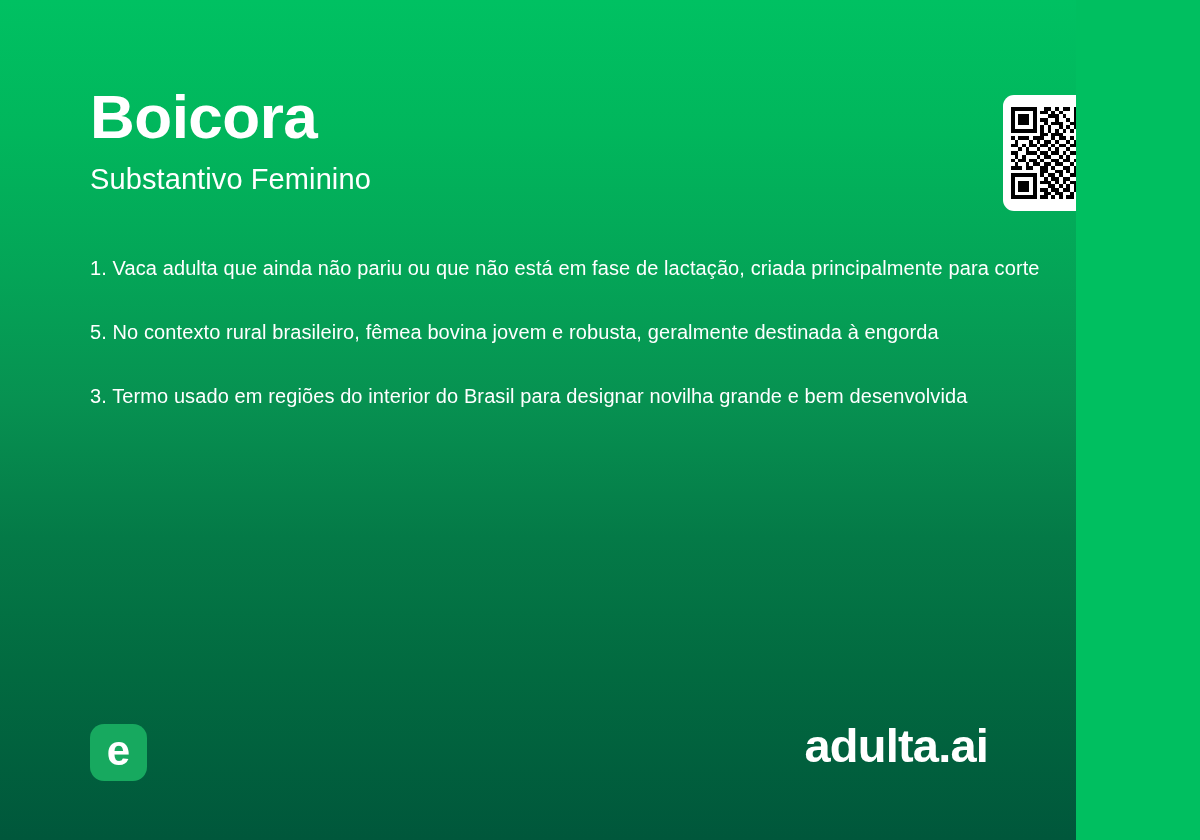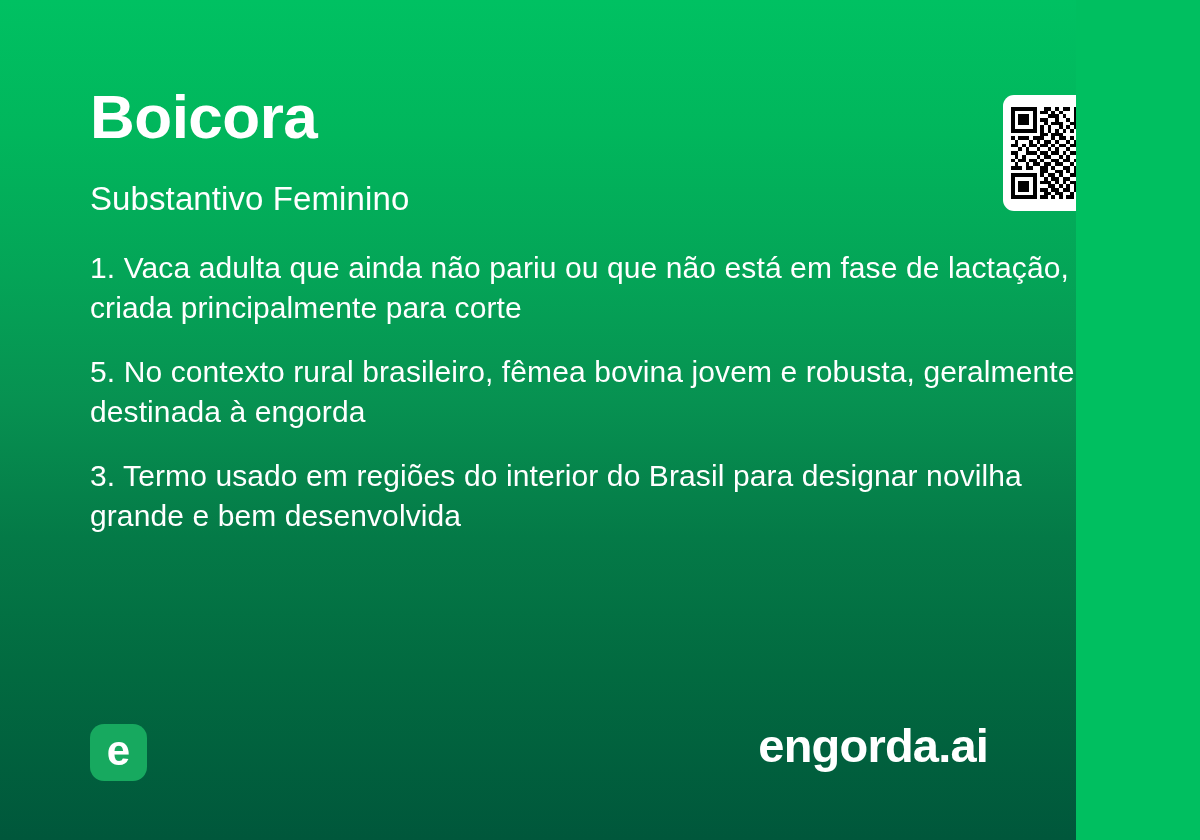--- a/index.html
+++ b/index.html
@@ -41,22 +41,22 @@
 
   .word-title {
     font-size:62px;
     line-height:1.0;
     font-weight:700;
     color:#ffffff;
     letter-spacing:-0.5px;
   }
 
   .word-class {
-    margin-top:34px;
-    font-size:33px;
+    margin-top:17px;
+    font-size:29px;
     line-height:1.0;
     font-weight:400;
     color:#ffffff;
     letter-spacing:0.1px;
   }
 
   
   .qr-card {
     position:absolute;
     left:1003px;
@@ -73,21 +73,21 @@
 
   
   .definitions {
     position:absolute;
     left:90px;
     top:248px;
     width:1000px;
   }
 
   .definition {
-    font-size:30px;
+    font-size:20px;
     line-height:40px;
     font-weight:400;
     color:#ffffff;
     margin-bottom:24px;
     letter-spacing:0.1px;
   }
   .definition:last-child { margin-bottom:10px; }
 
   
   .logo-badge {
@@ -481,15 +481,15 @@
   <div class="definitions" id="definitions-list">
       <div class="definition">1. Vaca adulta que ainda não pariu ou que não está em fase de lactação, criada principalmente para corte</div>
       <div class="definition">5. No contexto rural brasileiro, fêmea bovina jovem e robusta, geralmente destinada à engorda</div>
       <div class="definition">3. Termo usado em regiões do interior do Brasil para designar novilha grande e bem desenvolvida</div>
     </div>
 
   <div class="logo-badge">
     <span class="logo-letter">e</span>
   </div>
 
-  <div class="brand-wordmark">engorda.ai</div>
+  <div class="brand-wordmark">adulta.ai</div>
 
 </div>
 
 </body></html>

